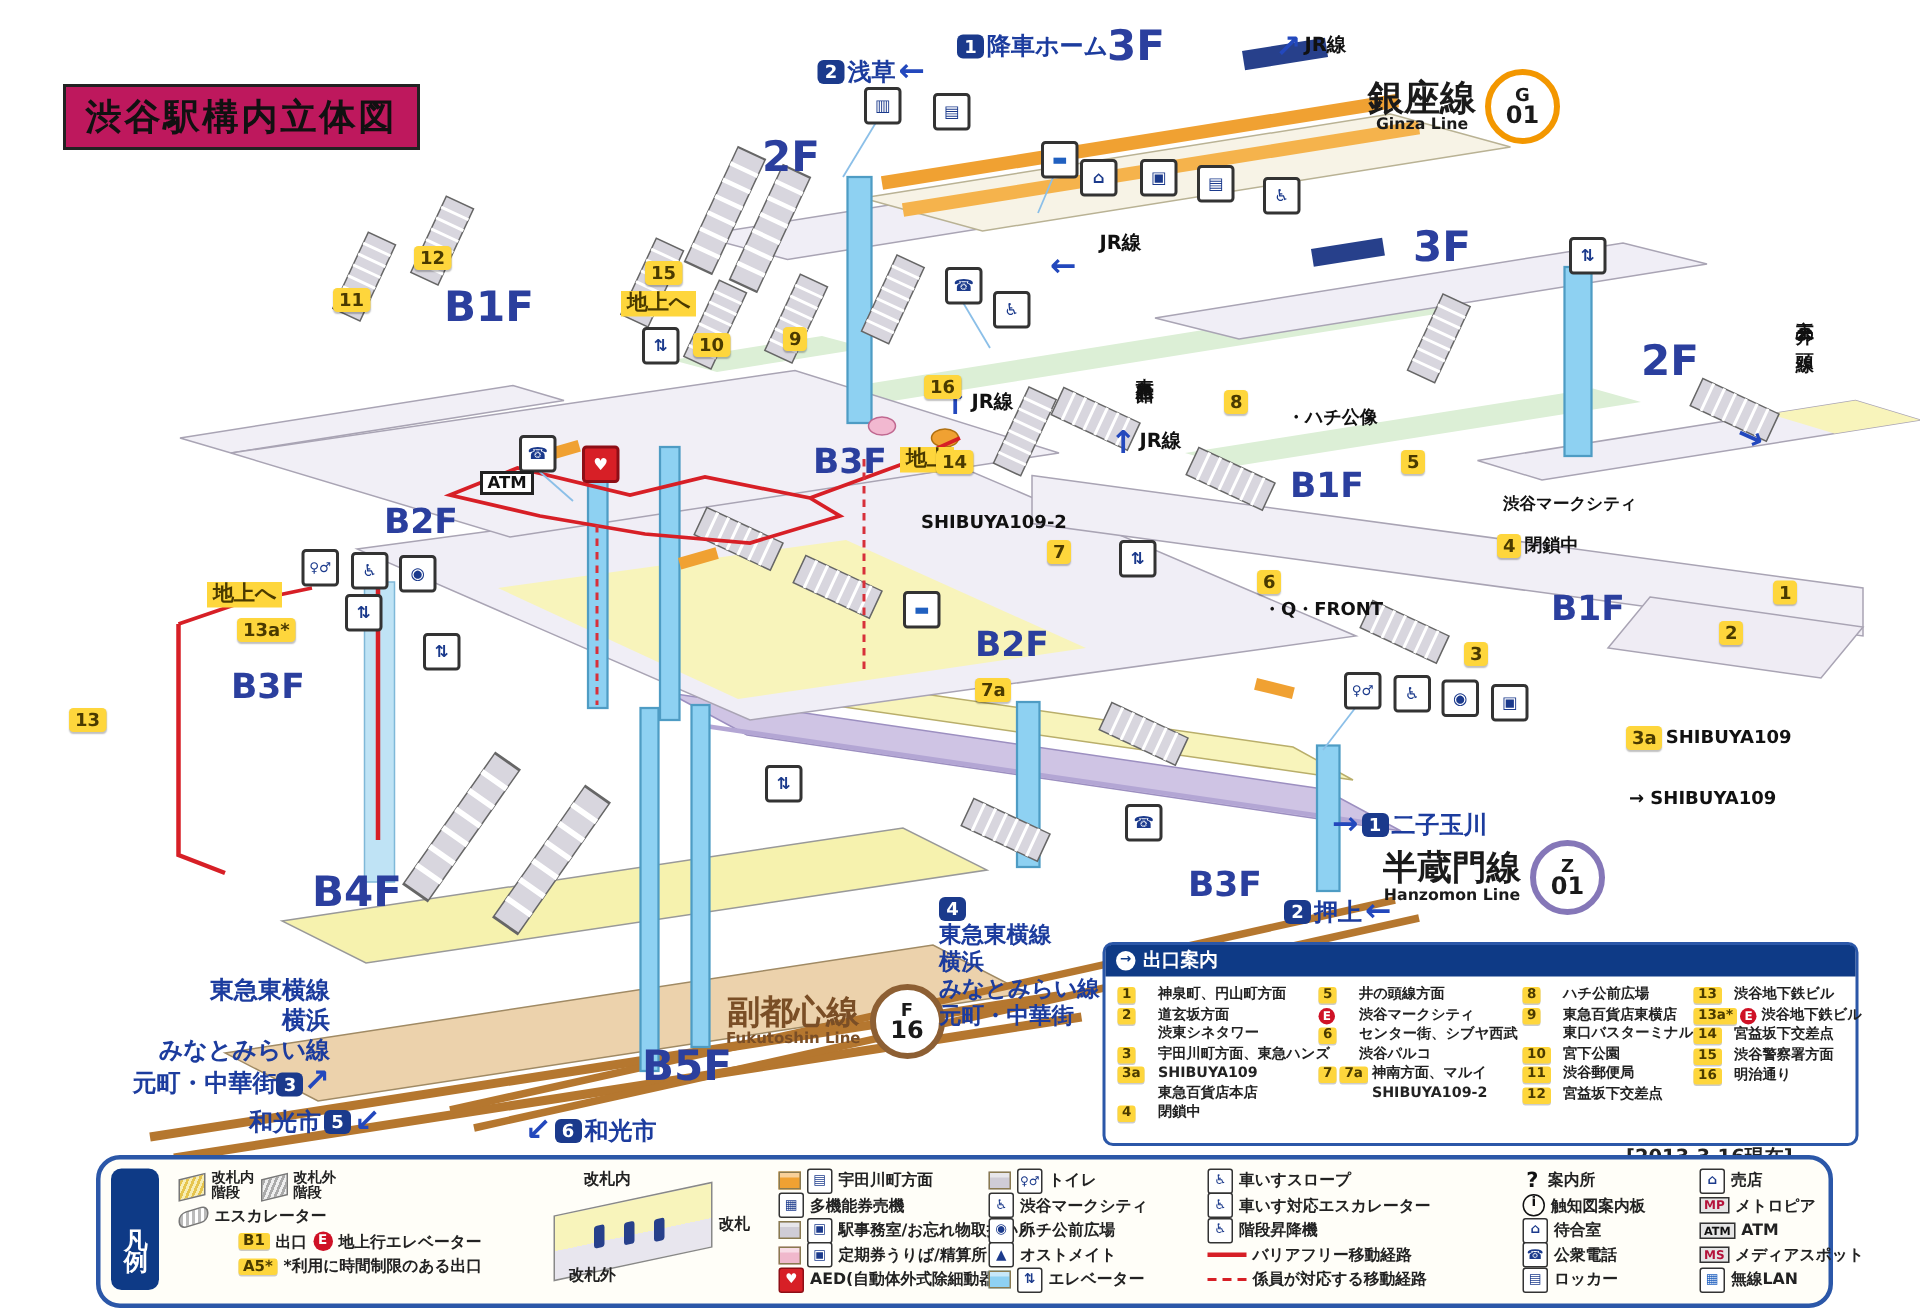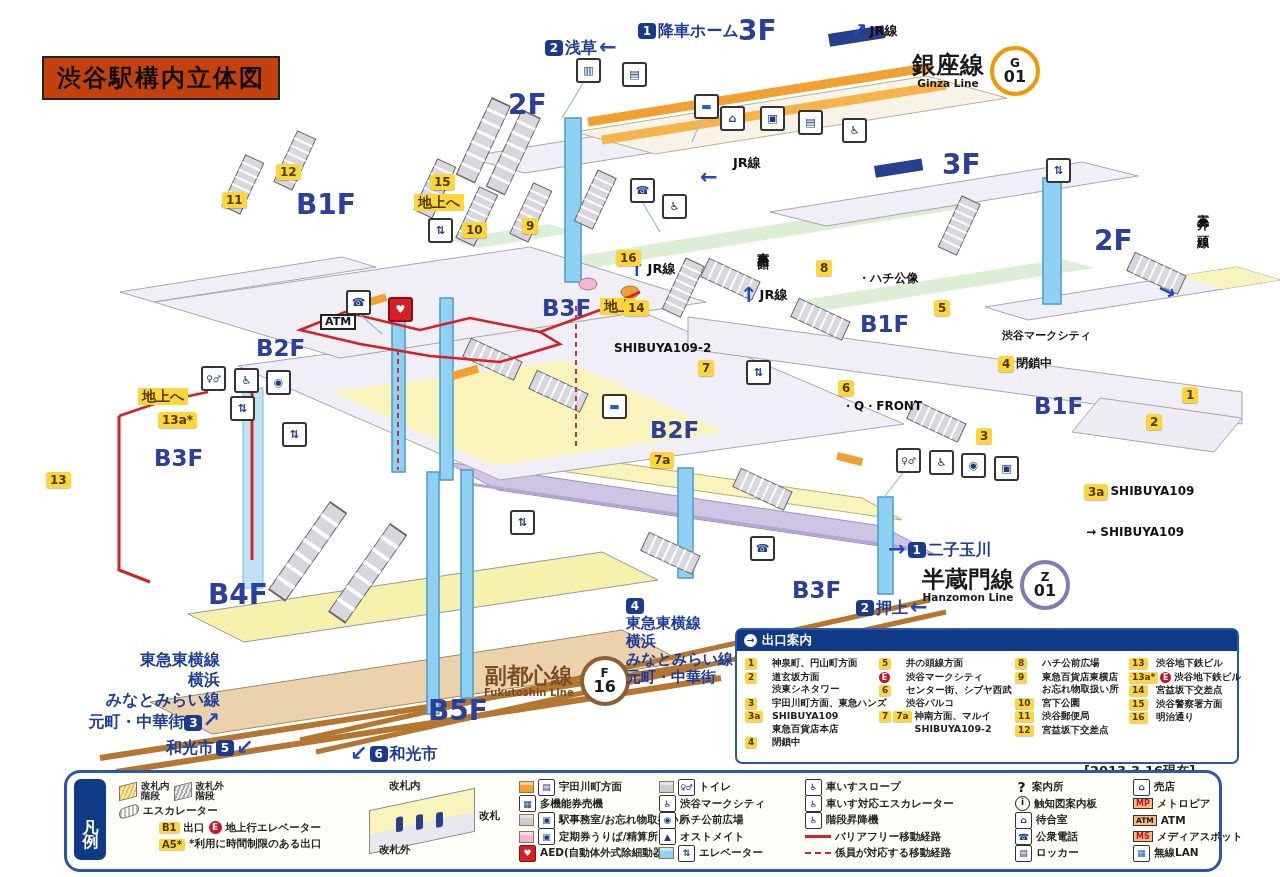--- a/index.html
+++ b/index.html
@@ -22,21 +22,21 @@
   .pt-floor{color:#2b3f9e;font-weight:bold;}
   .floor-lg .pt-floor{font-size:28px;}
   .floor-md .pt-floor{font-size:23px;}
   .pt-atm{background:#fff;border:2px solid #222;color:#111;font-weight:bold;font-size:11px;padding:0 3px;}
   .mini{position:absolute;width:21px;height:21px;background:#fff;border:2px solid #333;border-radius:3px;
     display:flex;align-items:center;justify-content:center;font-size:11px;font-weight:bold;color:#1b3a8c;z-index:4;}
   .mini.red{background:#d71f26;color:#fff;border-color:#8e0e16;}
   .mini.blue{color:#2060c0;}
   .mini.sm{font-size:9px;}
   
-  #title-box{position:absolute;left:42px;top:56px;border:2px solid #222;background:#c2410c;
+  #title-box{position:absolute;left:42px;top:56px;border:2px solid #222;background:#be185d;
     padding:4px 13px;font-size:24px;font-weight:bold;color:#111;letter-spacing:2px;z-index:6;}
   
   .lineblk{position:absolute;display:flex;align-items:center;gap:6px;z-index:6;}
   .lineblk .txt{text-align:center;line-height:1;}
   .lineblk .jp{font-weight:bold;font-size:24px;color:#1a1a1a;display:block;}
   .lineblk .en{font-weight:bold;font-size:10.5px;color:#1a1a1a;display:block;margin-top:1px;}
   .roundel{width:42px;height:42px;border-radius:50%;background:#fff;display:flex;flex-direction:column;
     align-items:center;justify-content:center;font-weight:bold;color:#1a1a1a;line-height:1;flex:none;}
   .roundel .rl{font-size:12px;}.roundel .rn{font-size:16px;}
   #ginza-block{left:912px;top:46px;}
@@ -96,21 +96,21 @@
   .cube.or{background:#f0a132;}.cube.gy{background:#cfccd6;}.cube.pk{background:#f0b8cc;}.cube.bl{background:#8ed1f2;}
   .lmini{width:15px;height:15px;border:1.5px solid #333;background:#fff;border-radius:2px;font-size:9px;
     display:flex;align-items:center;justify-content:center;font-weight:bold;color:#1b3a8c;flex:none;}
   .lmini.red{background:#d71f26;color:#fff;border-color:#8e0e16;}
   .lmini.blue{color:#2060c0;}
   .redline{width:26px;height:0;border-top:3px solid #d71f26;flex:none;}
   .redline.dash{border-top-style:dashed;border-top-width:2.5px;}
   .qmark{font-size:14px;font-weight:bold;color:#111;width:13px;text-align:center;flex:none;}
   .icirc{width:13px;height:13px;border-radius:50%;border:1.5px solid #111;font-size:9px;line-height:11px;
     text-align:center;font-weight:bold;color:#111;flex:none;}
-  .mpbox{border:1.5px solid #333;background:#fdba74;color:#b5123a;font-size:8px;font-weight:bold;padding:0 2px;flex:none;}
+  .mpbox{border:1.5px solid #333;background:#e5e5e5;color:#b5123a;font-size:8px;font-weight:bold;padding:0 2px;flex:none;}
   .mpbox.k{color:#111;font-size:7.5px;}
   
   #gatepara{position:absolute;left:14px;top:18px;width:104px;height:42px;transform:skewY(-12deg);
     background:linear-gradient(180deg,#f8f4bb 0 55%,#e8e6ee 55% 100%);border:1px solid #888;}
   .gatebar{position:absolute;width:7px;height:15px;background:#27408b;border-radius:2px;}
   #gatelbl-top{position:absolute;left:34px;top:-2px;font-size:10.5px;font-weight:bold;color:#222;}
   #gatelbl-right{position:absolute;left:124px;top:28px;font-size:10.5px;font-weight:bold;color:#222;}
   #gatelbl-bottom{position:absolute;left:24px;top:62px;font-size:10.5px;font-weight:bold;color:#222;}
 </style>
 </head>
@@ -602,21 +602,21 @@
     </span>
   </div>
 
   <div class="xrow">
     <span class="xbadges">
       <span class="xyb">9</span>
 
     </span>
     <span class="xlines">
       <span class="xl">東急百貨店東横店</span>
-      <span class="xl">お忘れ物取扱い所</span>
+      <span class="xl">東口バスターミナル</span>
     </span>
   </div>
 
   <div class="xrow">
     <span class="xbadges">
       <span class="xyb">10</span>
 
     </span>
     <span class="xlines">
       <span class="xl">宮下公園</span>

